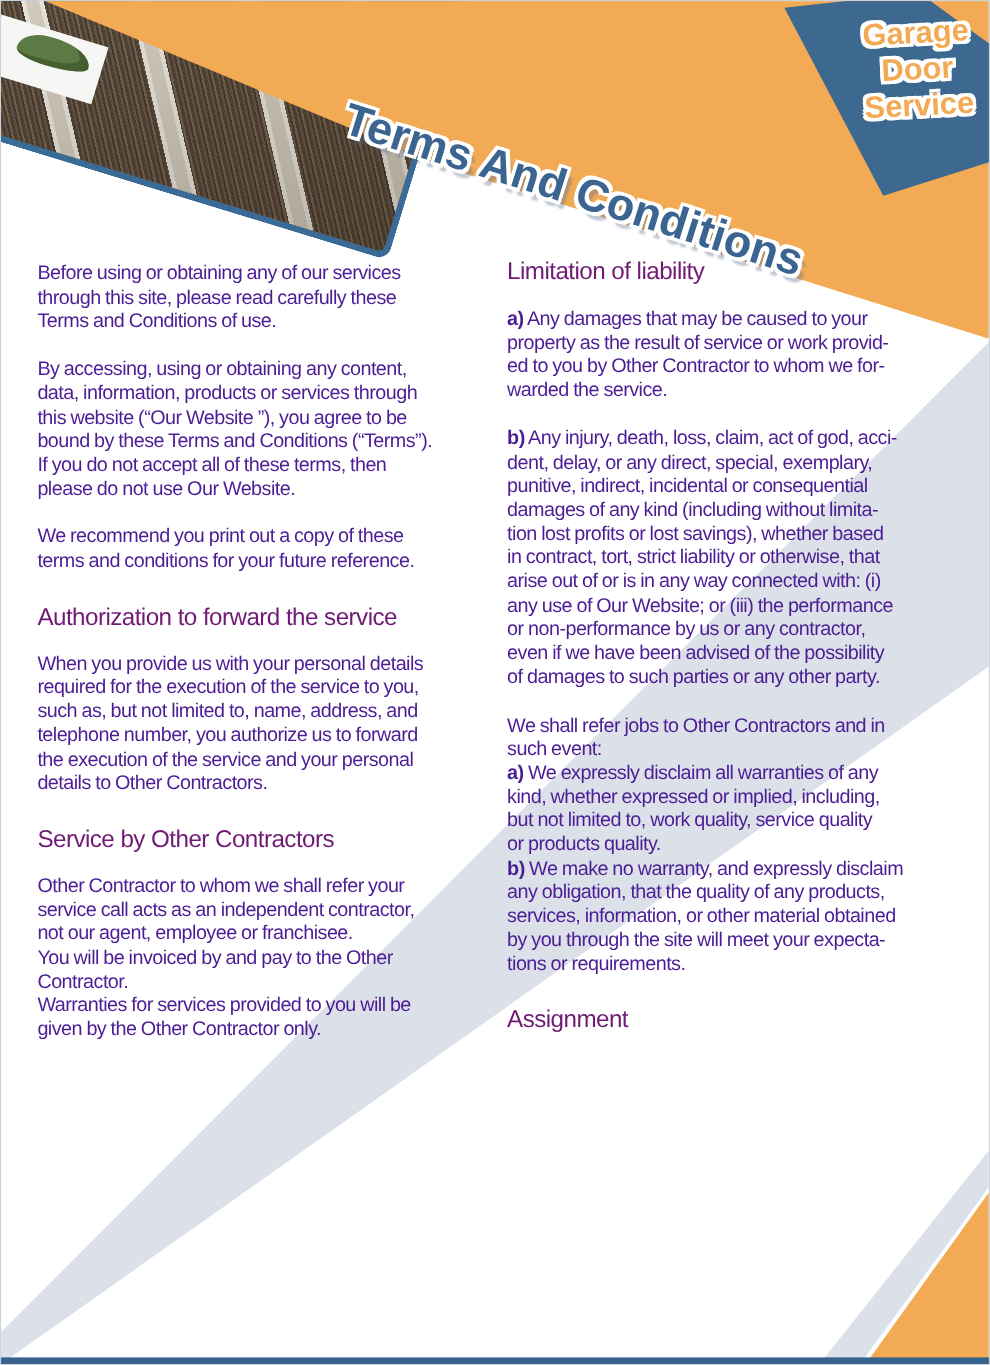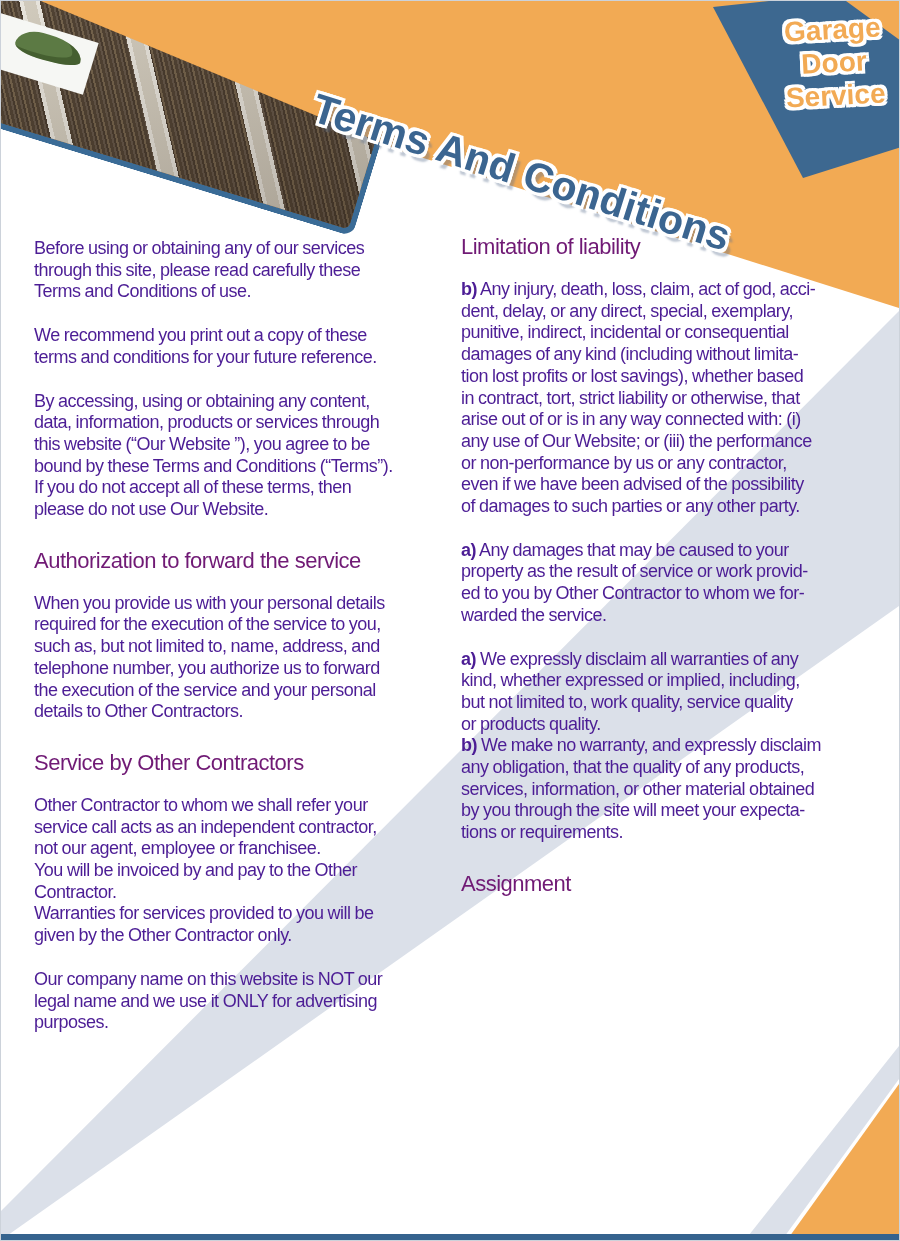--- a/index.html
+++ b/index.html
@@ -118,70 +118,69 @@
   <div class="logo">
     <span>Garage</span>
     <span>Door</span>
     <span>Service</span>
   </div>
 
   <div class="col col-left">
     <p class="body">Before using or obtaining any of our services
 through this site, please read carefully these
 Terms and Conditions of use.</p>
-    <p class="body">We recommend you print out a copy of these
-terms and conditions for your future reference.</p>
     <p class="body">By accessing, using or obtaining any content,
 data, information, products or services through
 this website (“Our Website ”), you agree to be
 bound by these Terms and Conditions (“Terms”).
 If you do not accept all of these terms, then
 please do not use Our Website.</p>
+    <p class="body">We recommend you print out a copy of these
+terms and conditions for your future reference.</p>
 
 
     <h2>Authorization to forward the service</h2>
     <p class="body">When you provide us with your personal details
 required for the execution of the service to you,
 such as, but not limited to, name, address, and
 telephone number, you authorize us to forward
 the execution of the service and your personal
 details to Other Contractors.</p>
 
     <h2>Service by Other Contractors</h2>
     <p class="body">Other Contractor to whom we shall refer your
 service call acts as an independent contractor,
 not our agent, employee or franchisee.
 You will be invoiced by and pay to the Other
 Contractor.
 Warranties for services provided to you will be
 given by the Other Contractor only.</p>
-    <p class="body">Our company name on this website is NOT our
-legal name and we use it ONLY for advertising
-purposes.</p>
   </div>
 
   <div class="col col-right">
     <h2>Limitation of liability</h2>
+    <p class="body"><b>a)</b><span> Any damages that may be caused to your
+property as the result of service or work provid-
+ed to you by Other Contractor to whom we for-
+warded the service.</span></p>
     <p class="body"><b>b)</b><span> Any injury, death, loss, claim, act of god, acci-
 dent, delay, or any direct, special, exemplary,
 punitive, indirect, incidental or consequential
 damages of any kind (including without limita-
 tion lost profits or lost savings), whether based
 in contract, tort, strict liability or otherwise, that
 arise out of or is in any way connected with: (i)
 any use of Our Website; or (iii) the performance
 or non-performance by us or any contractor,
 even if we have been advised of the possibility
 of damages to such parties or any other party.</span></p>
-    <p class="body"><b>a)</b><span> Any damages that may be caused to your
-property as the result of service or work provid-
-ed to you by Other Contractor to whom we for-
-warded the service.</span></p>
 
-    <p class="body"><b>a)</b><span> We expressly disclaim all warranties of any
+    <p class="body"><span>We shall refer jobs to Other Contractors and in
+such event:
+</span><b>a)</b><span> We expressly disclaim all warranties of any
 kind, whether expressed or implied, including,
 but not limited to, work quality, service quality
 or products quality.
 </span><b>b)</b><span> We make no warranty, and expressly disclaim
 any obligation, that the quality of any products,
 services, information, or other material obtained
 by you through the site will meet your expecta-
 tions or requirements.</span></p>
 
     <h2>Assignment</h2>

